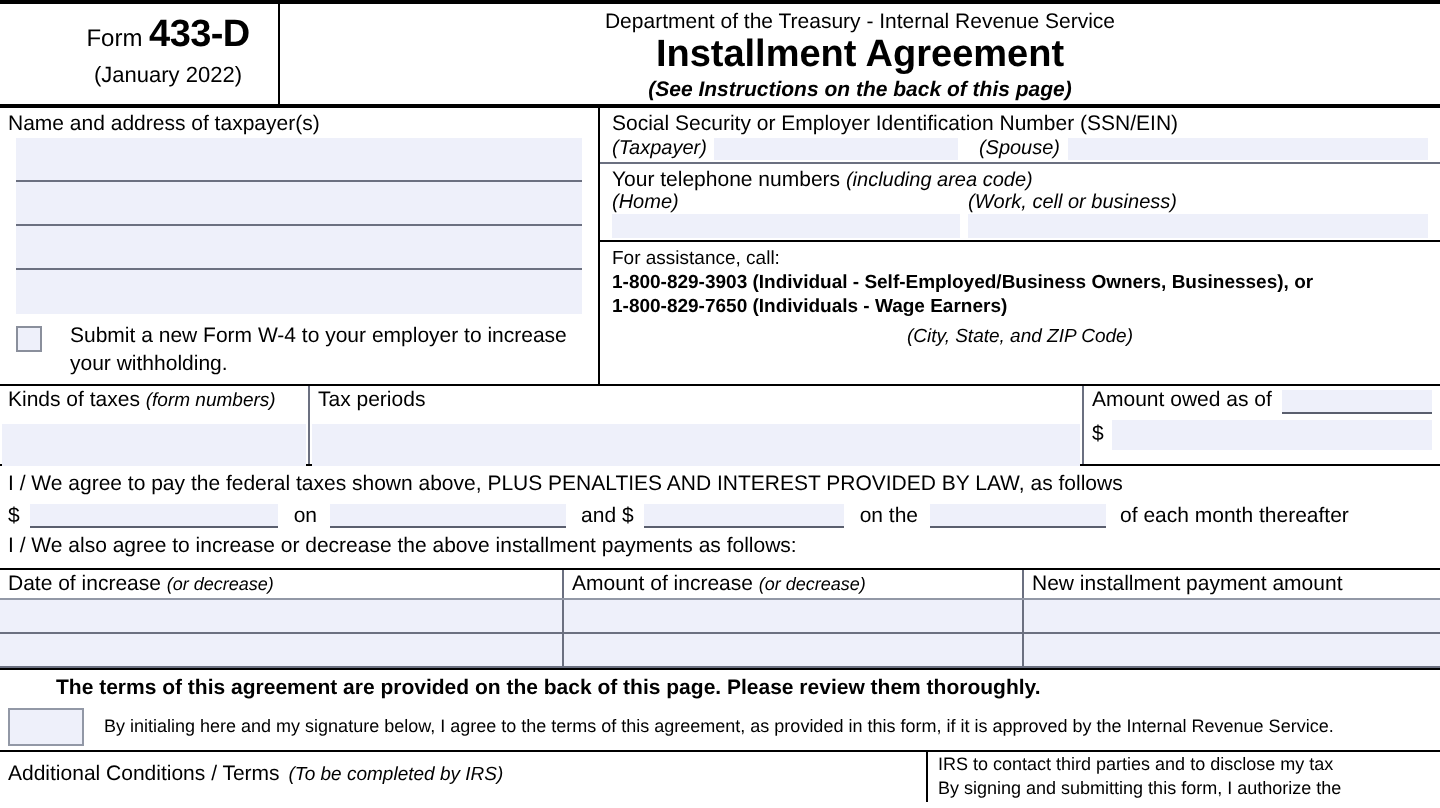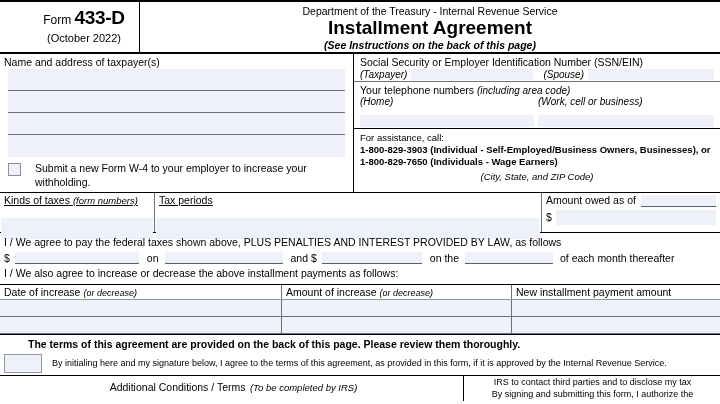--- a/index.html
+++ b/index.html
@@ -66,21 +66,21 @@
     padding-top: 3px;
     box-sizing: border-box;
   }
   .dept { font-size: 10.5px; line-height: 1.25; }
   .title { font-size: 19px; font-weight: bold; line-height: 1.15; margin-top: -1px; }
   .subtitle { font-size: 10.5px; font-style: italic; font-weight: bold; line-height: 1.2; margin-top: 0px; text-align: center; }
 
   
   .block2 { display: flex; border-bottom: 1.6px solid #000; }
   .col-l {
-    width: 354px;
+    width: 300px;
     box-sizing: border-box;
     border-right: 1.6px solid #000;
     padding: 0;
   }
   .col-r { flex: 1; box-sizing: border-box; }
 
   .lbl { font-size: 10.5px; line-height: 1.25; }
 
   .name-label { padding: 2px 0 1px 4px; font-size: 10.5px; }
   .addr-line {
@@ -115,21 +115,21 @@
   .assist-b { font-size: 9.5px; font-weight: bold; line-height: 1.3; }
 
   .orwrite { display: flex; align-items: flex-end; padding: 2px 6px 0 6px; }
   .czip { font-size: 9.5px; font-style: italic; text-align: center; padding: 1px 6px 2px 6px; }
 
   
   .taxes { display: flex; border-bottom: 1.6px solid #000; height: 40px; box-sizing: border-box; }
   .tx-a { width: 155px; border-right: 1.4px solid #6b7080; box-sizing: border-box; }
   .tx-b { flex: 1; border-right: 1.4px solid #6b7080; box-sizing: border-box; }
   .tx-c { width: 178px; box-sizing: border-box; }
-  .tx-head { font-size: 10.5px; padding: 1px 0 12px 4px; text-decoration: underline; }
+  .tx-head { font-size: 10.5px; padding: 1px 0 6px 4px; }
   .tx-fill { background: #eef0fa; height: 21px; margin: 0 1px; }
   .owed-top { display: flex; align-items: center; padding: 1px 4px 0 4px; }
   .owed-bot { display: flex; align-items: center; padding: 0 4px 0 4px; }
 
   
   .agree { padding: 2px 4px 0 4px; }
   .agree-txt { font-size: 10.5px; line-height: 1.35; }
   .pay-row { display: flex; align-items: center; margin: 3px 0 2px 0; font-size: 10.5px; }
   .pay-row .field { height: 12px; }
 
@@ -148,38 +148,38 @@
   .terms-txt { font-size: 10.5px; font-weight: bold; line-height: 1.3; margin-left: 24px; }
   .init-row { display: flex; align-items: center; padding: 1px 4px 2px 4px; }
   .init-box {
     width: 36px; height: 17px;
     background: #eef0fa;
     border: 1px solid #9298a6;
     flex: 0 0 auto;
   }
   .init-txt { font-size: 9px; line-height: 1.25; margin-left: 10px; }
 
-  .addl { display: flex; border-top: 1.4px solid #000; text-align: center; }
+  .addl { display: flex; border-top: 1.4px solid #000; }
   .addl-l { flex: 1; box-sizing: border-box; border-right: 1.6px solid #000; padding: 1px 0 0 4px; }
   .addl-r { width: 256px; box-sizing: border-box; padding: 1px 4px 0 5px; }
   .addl-lbl { font-size: 10.5px; }
   .auth-txt { font-size: 9px; line-height: 1.3; }
 </style>
 </head>
 <body>
 
 <div id="form433d">
 
   <div class="hdr">
     <div class="hdr-left">
       <div class="form-no">
         <span>Form</span>
         <b>433-D</b>
       </div>
-      <div class="form-rev">(October 2022)</div>
+      <div class="form-rev">(January 2022)</div>
     </div>
     <div class="hdr-right">
       <div class="dept">Department of the Treasury - Internal Revenue Service</div>
       <div class="title">Installment Agreement</div>
       <div class="subtitle">(See Instructions on the back of this page)</div>
     </div>
   </div>
 
   <div class="block2">
 
@@ -205,21 +205,21 @@
           <span class="inline-lbl" style="margin-left:10px;">(Spouse)</span>
           <span class="field noline" style="flex:1;margin-left:4px;height:11px;"></span>
         </div>
       </div>
 
       <div class="r-sec hard">
         <div class="r-pad" style="font-size:10.5px;">
           <span>Your telephone numbers</span>
           <span class="it" style="font-size:10px;">(including area code)</span>
         </div>
-        <div class="row" style="padding:0 6px 8px 6px;">
+        <div class="row" style="padding:0 6px 0 6px;">
           <span class="inline-lbl" style="width:178px;">(Home)</span>
           <span class="inline-lbl">(Work, cell or business)</span>
         </div>
         <div class="row" style="padding:0 6px 1px 6px;">
           <span class="field noline" style="width:174px;height:12px;"></span>
           <span class="field noline" style="flex:1;margin-left:4px;height:12px;"></span>
         </div>
       </div>
 
       <div class="assist">

